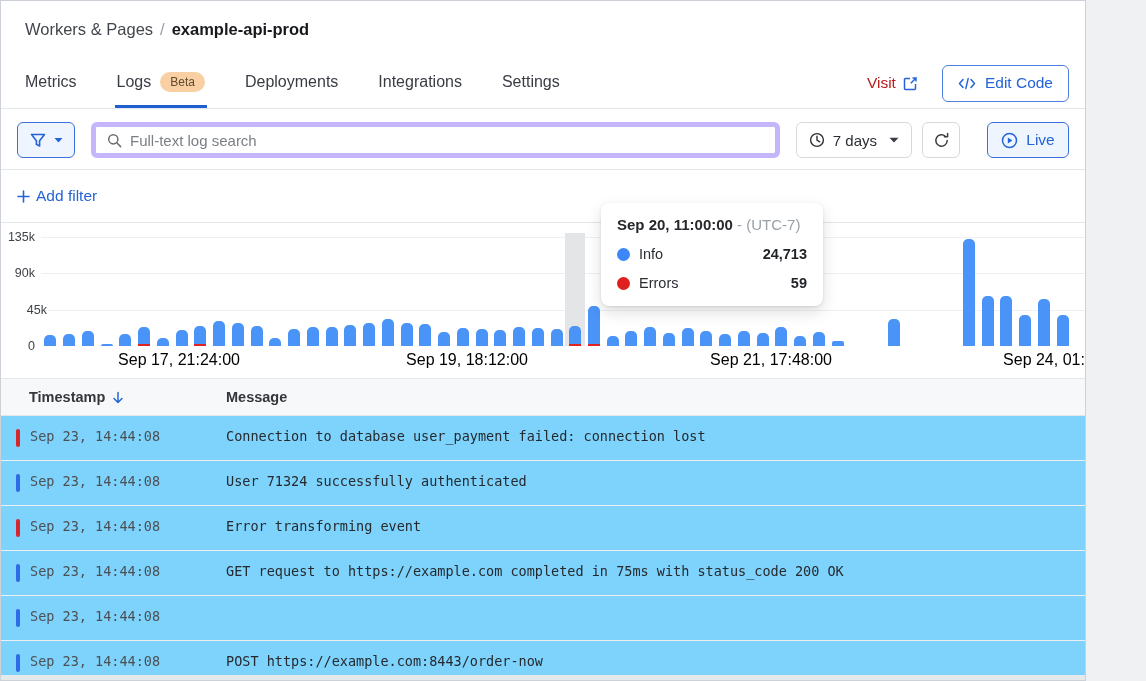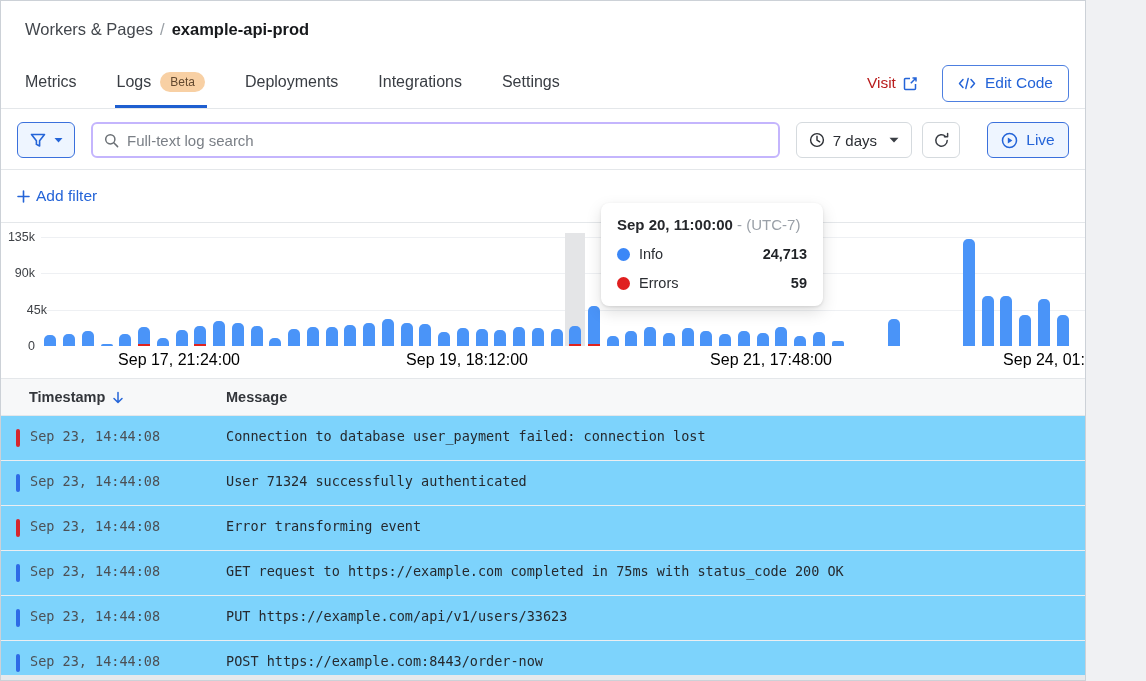--- a/index.html
+++ b/index.html
@@ -27,21 +27,21 @@
   .btn-outline { display:flex; align-items:center; gap:9px; border:1px solid #4d7fe0;
           color:#2464d8; background:#fff; border-radius:6px; height:37px; padding:0 15px;
           font-size:15.5px; cursor:pointer; font-family:inherit; }
 
   
   .filter-row { position:absolute; top:121px; left:16px; right:16px; height:36px;
           display:flex; align-items:center; }
   .btn-filter { width:58px; height:36px; border:1px solid #3a70dc; background:#eef5ff;
           border-radius:6px; display:flex; align-items:center; justify-content:center;
           gap:8px; cursor:pointer; }
-  .search-box { flex:1; height:36px; margin:0 16px; border:2px solid #c4b5fd;
+  .search-box { flex:1; height:36px; margin:0 16px; border:5px solid #c4b5fd;
           border-radius:6px; display:flex; align-items:center; padding:0 11px; gap:8px;
           background:#fff; }
   .search-box input { border:none; outline:none; flex:1; font-size:15px; color:#24272b;
           font-family:inherit; background:transparent; }
   .search-box input::placeholder { color:#7a7f86; }
   .btn-gray { height:36px; border:1px solid #d5dade; background:#fff; border-radius:6px;
           display:flex; align-items:center; gap:8px; padding:12px 12px; font-size:15px;
           color:#2b2e33; cursor:pointer; font-family:inherit; }
   .btn-refresh { width:38px; justify-content:center; margin-left:10px; }
   .btn-live { margin-left:27px; height:36px; width:82px; border:1px solid #3a70dc;
@@ -337,21 +337,20 @@
 
   <div class="logrow">
     <span class="lvl info"></span>
     <span class="ts">Sep 23, 14:44:08</span>
     <span class="msg">GET request to https://example.com completed in 75ms with status_code 200 OK</span>
   </div>
 
   <div class="logrow">
     <span class="lvl info"></span>
     <span class="ts">Sep 23, 14:44:08</span>
-    <span class="msg">PUT https://example.com/api/v1/users/33623</span>
   </div>
 
   <div class="logrow">
     <span class="lvl info"></span>
     <span class="ts">Sep 23, 14:44:08</span>
     <span class="msg">POST https://example.com:8443/order-now</span>
   </div>
 </div>
 
   <div class="bottom-edge"></div>

